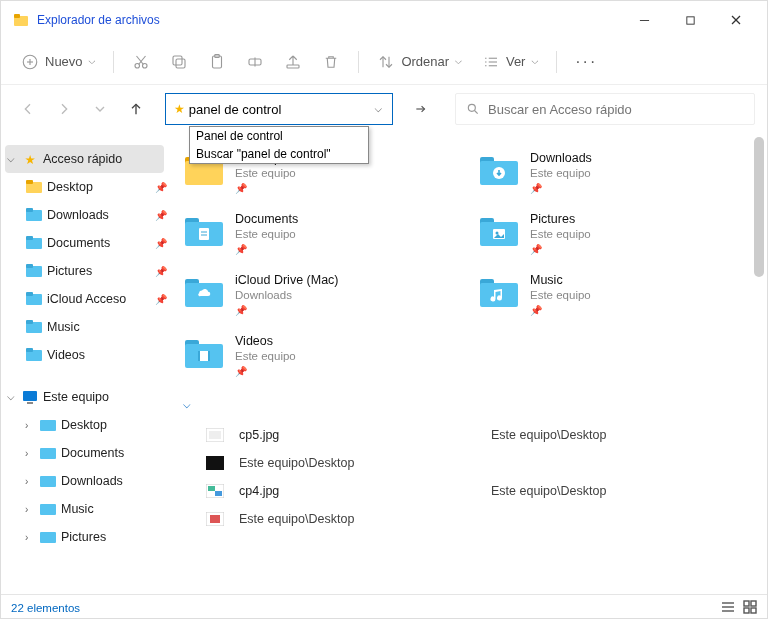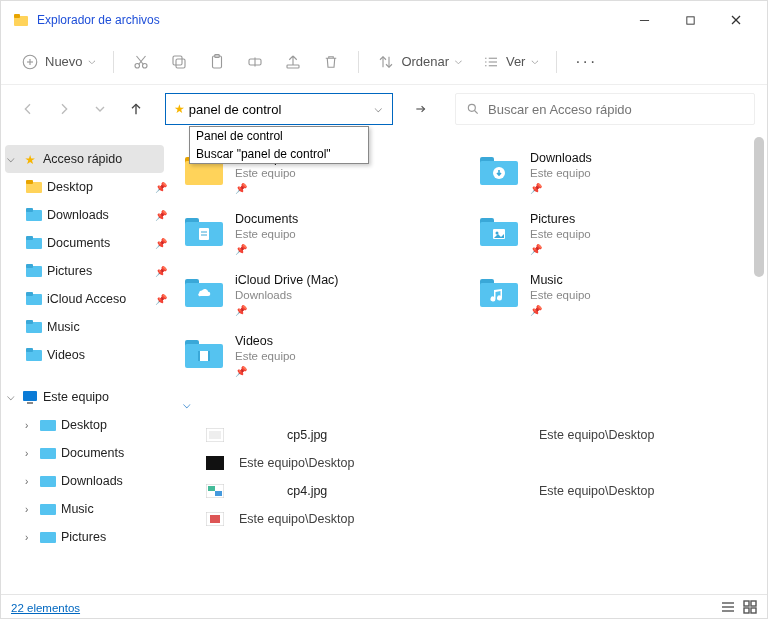--- a/index.html
+++ b/index.html
@@ -45,23 +45,23 @@
     .folders { display: grid; grid-template-columns: 1fr 1fr; column-gap: 20px; row-gap: 18px; margin-top: 14px; }
     .fcard { display: flex; gap: 10px; align-items: flex-start; }
     .fic { width: 42px; height: 38px; }
     .finfo .nm { font-size: 12.5px; color: #111; }
     .finfo .sub { font-size: 11.5px; color: #888; margin-top: 2px; }
     .finfo .pin { color: #aaa; font-size: 10px; margin-top: 4px; }
     .recent-head { font-size: 13px; color: #0067c0; margin: 22px 0 10px 0; display: flex; align-items: center; gap: 6px; }
     .recent-head .chv { font-size: 10px; }
     .rrow { display: flex; align-items: center; height: 28px; font-size: 12.5px; color: #222; }
     .rrow .ric { width: 20px; height: 18px; margin: 0 14px 0 22px; display:flex;align-items:center;justify-content:center; }
-    .rrow .rnm { flex: 0 0 252px; margin-left: 48px; }
+    .rrow .rnm { flex: 0 0 252px; }
     .rrow .rloc { color: #404040; }
-    .statusbar { height: 26px; border-top: 1px solid #e5e5e5; display: flex; align-items: center; padding: 0 10px; font-size: 11.5px; color: #0067c0; text-decoration: underline; }
+    .statusbar { height: 26px; border-top: 1px solid #e5e5e5; display: flex; align-items: center; padding: 0 10px; font-size: 11.5px; color: #0067c0; }
     .statusbar .sp { flex: 1; }
     .view-icons { display: flex; gap: 8px; color: #555; }
     .folder-svg { width: 42px; height: 38px; }
   </style>
 </head>
 <body>
 
 <div class="titlebar">
   <svg class="app-icon" viewBox="0 0 16 16">
       <rect x="1" y="4" width="14" height="10" rx="1" fill="#ffd35a"></rect>

